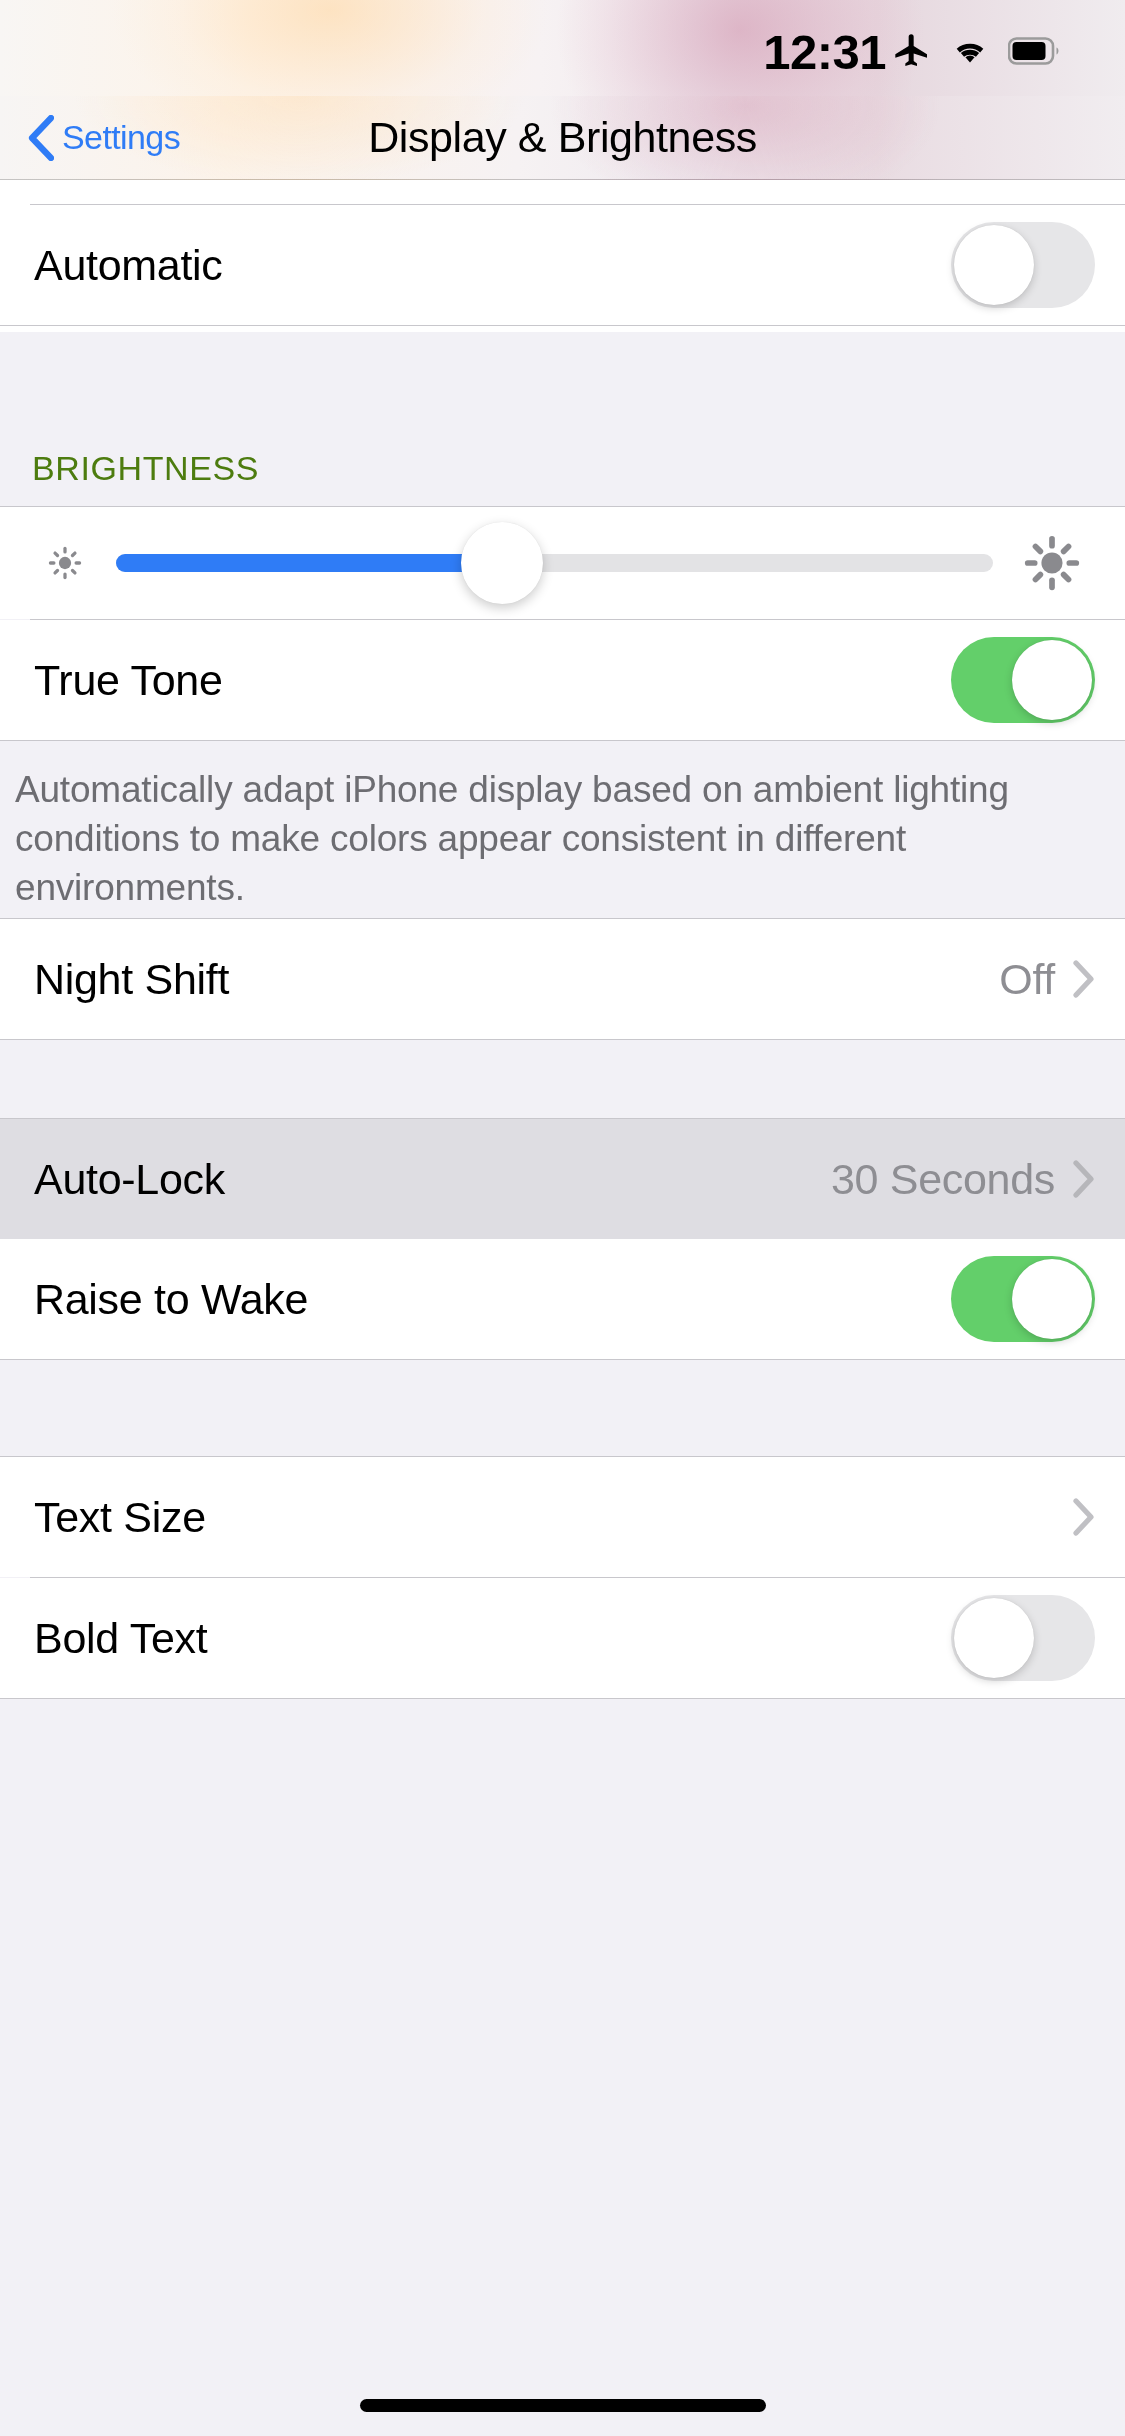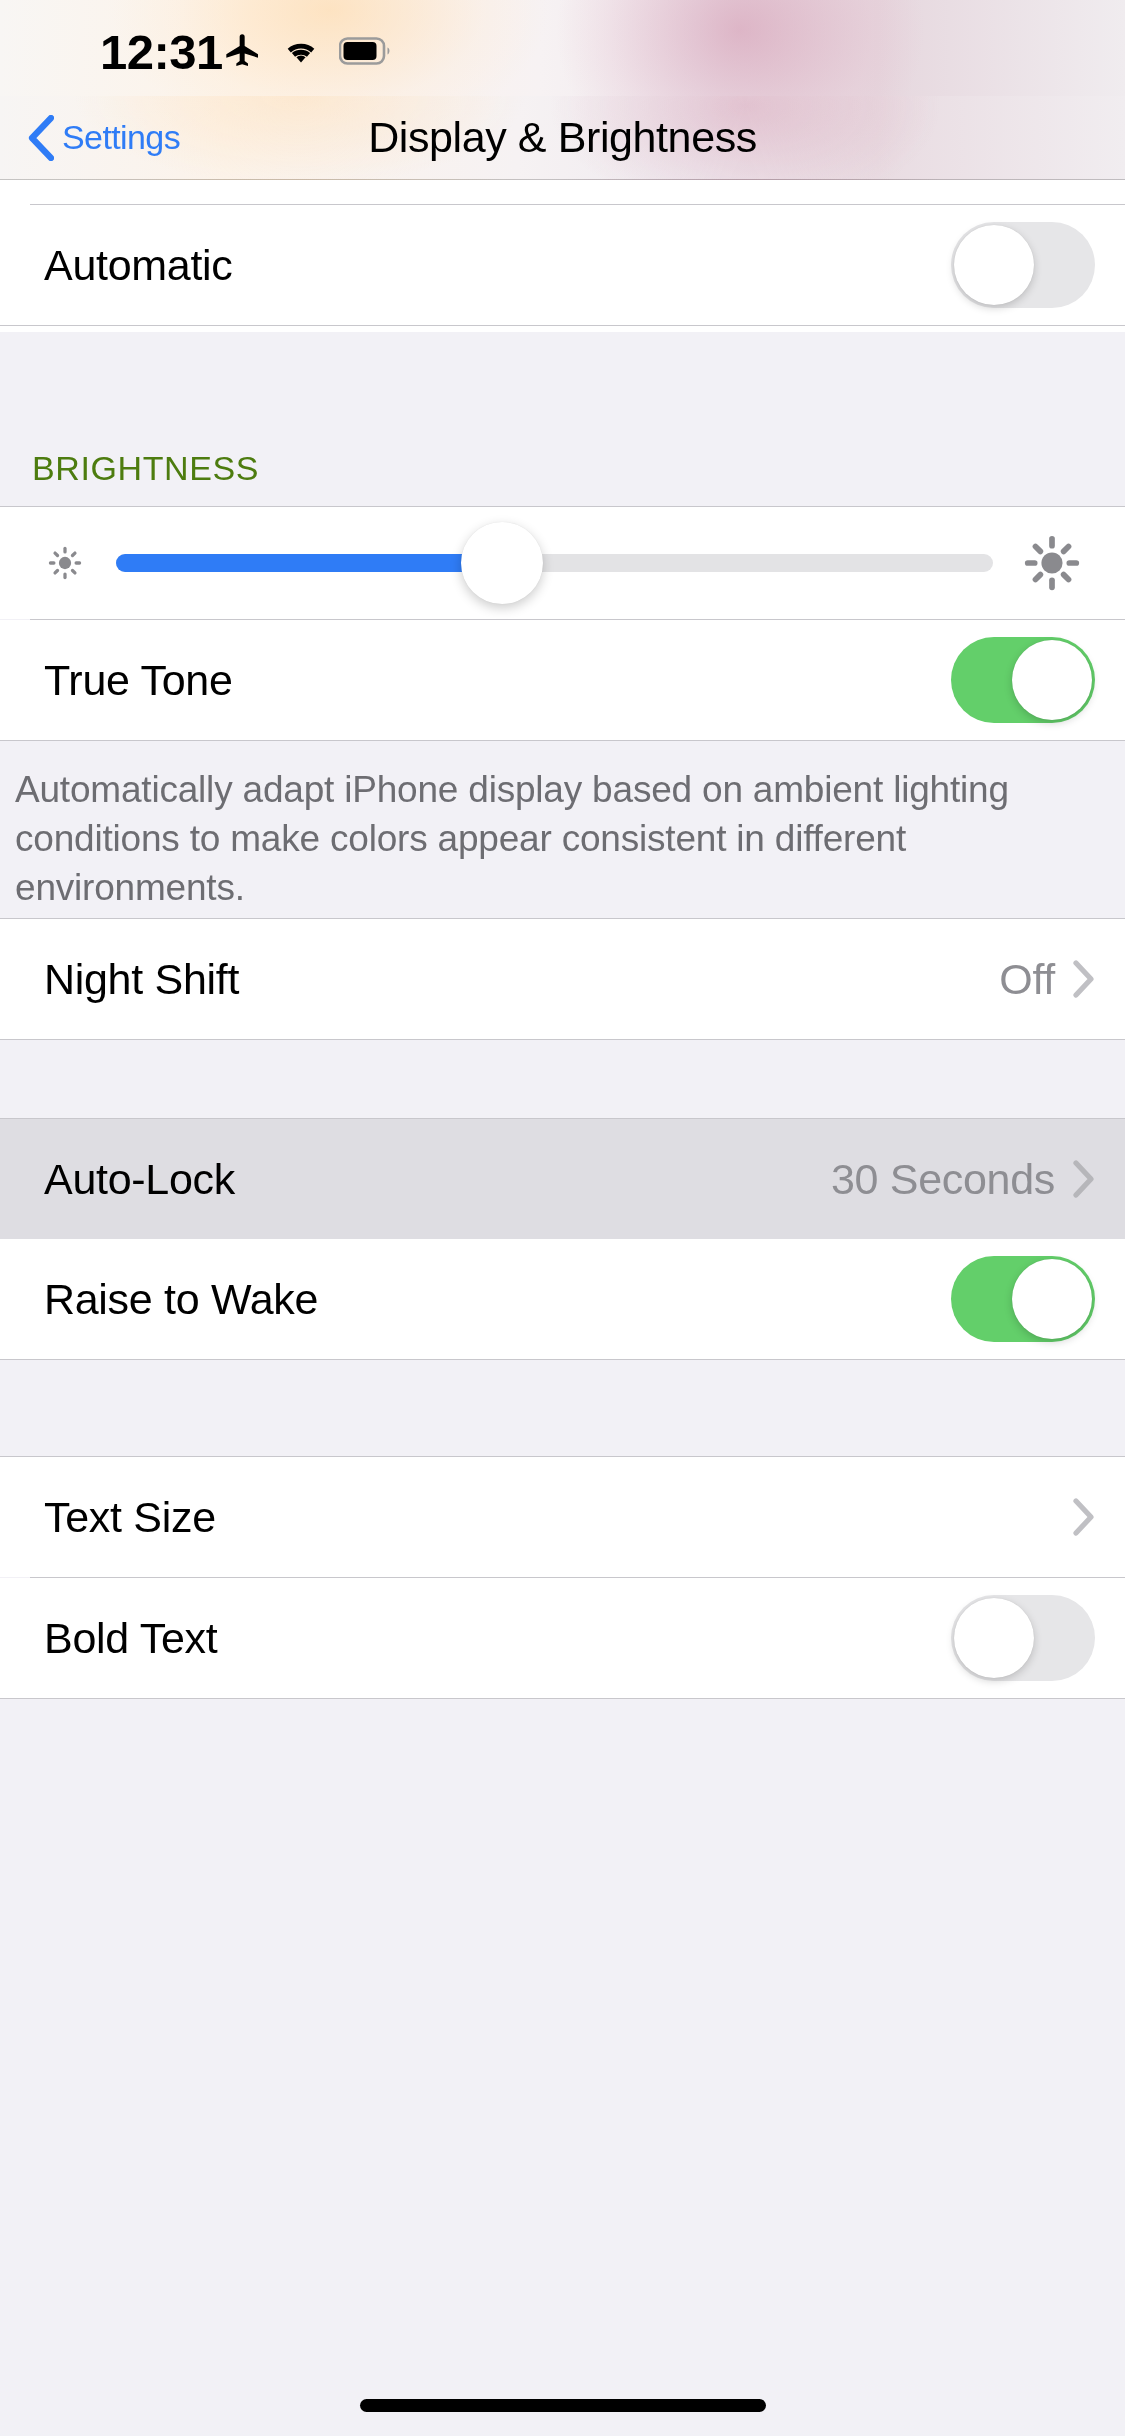--- a/index.html
+++ b/index.html
@@ -21,23 +21,24 @@
     position:absolute; top:0; left:0; width:1125px; height:200px;
     background:
       radial-gradient(ellipse 280px 170px at 330px 10px, rgba(255,214,160,0.55) 0%, rgba(255,232,205,0.22) 55%, rgba(255,255,255,0) 78%),
       radial-gradient(ellipse 230px 200px at 740px 30px, rgba(205,130,160,0.48) 0%, rgba(226,176,196,0.2) 58%, rgba(255,255,255,0) 80%),
       linear-gradient(90deg,#f8f6f4 0%, #fdf3e8 22%, #f7f2f3 48%, #eee9ee 62%, #e6d7de 78%, #f0ecef 100%);
   }
 
   
   .status-bar {
     position:absolute; top:0; left:0; width:1125px; height:96px;
-    display:flex; align-items:center; justify-content:flex-start;
+    display:flex; align-items:center; justify-content:flex-end;
     padding:0 62px 0 100px;
     z-index:40;
+    gap:6px;
   }
   .status-time {
     font-size:49px; font-weight:700; color:#000;
     letter-spacing:-0.5px; margin-top:8px;
   }
   .status-icons { display:flex; align-items:center; gap:17px; margin-top:10px; }
   .si { display:block; }
 
   
   .nav-bar {
@@ -115,21 +116,21 @@
     display:flex; align-items:center; justify-content:center;
   }
   .radio.on { background:#3b7ef0; }
   .radio.off { border:3px solid #c3c3c6; background:transparent; }
 
   .sep-full { height:1px; background:#c8c7cc; }
   .sep-inset { height:1px; background:#c8c7cc; margin-left:30px; }
   .row {
     height:120px;
     display:flex; align-items:center;
-    padding:0 30px 0 44px;
+    padding:0 30px 0 34px;
     background:#ffffff;
     position:relative;
   }
   .row.highlighted { background:#dedde2; }
   .row-label {
     font-size:43px; color:#000; letter-spacing:-0.3px;
     flex:1;
   }
   .row-right {
     display:flex; align-items:center; gap:18px;

